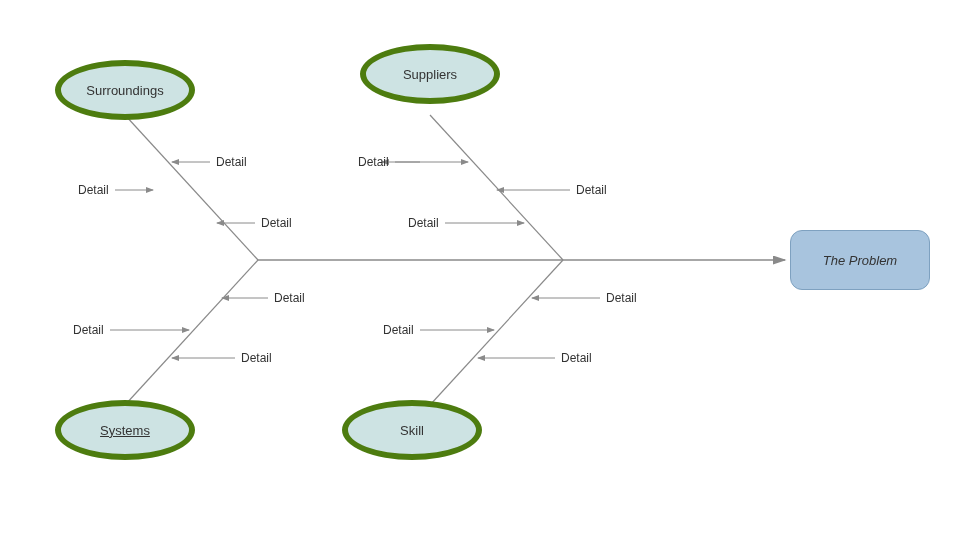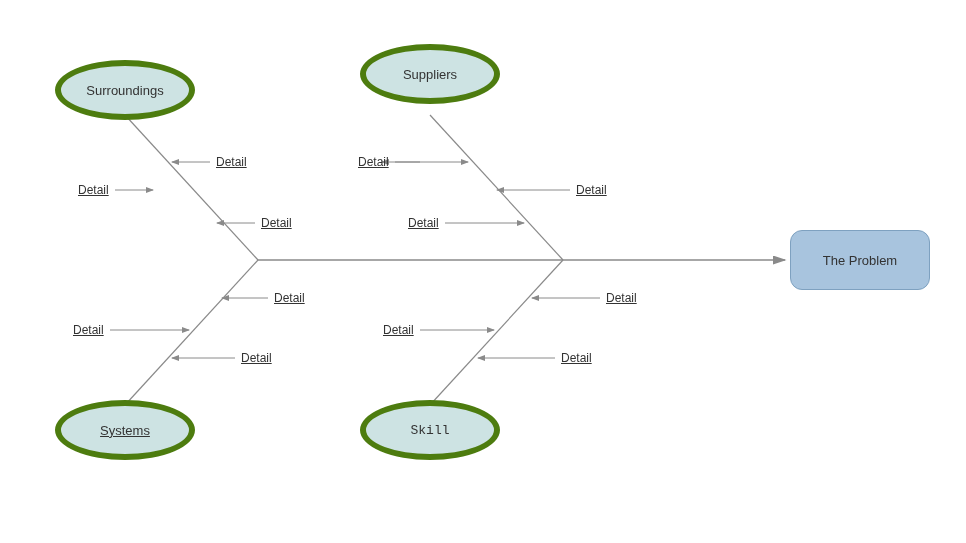--- a/index.html
+++ b/index.html
@@ -36,27 +36,27 @@
     width: 140px;
     height: 60px;
     background: #a8c4de;
     border: 1px solid #7ea1c0;
     border-radius: 12px;
     display: flex;
     align-items: center;
     justify-content: center;
     text-align: center;
     box-sizing: border-box;
+    font-style: italic;
   }
   .detail-label {
     position: absolute;
     font-size: 12px;
     color: #333;
     white-space: nowrap;
-    text-decoration: underline;
   }
 </style>
 </head>
 <body>
 
 <svg width="966" height="543">
   <defs>
     <marker id="arrow" markerWidth="10" markerHeight="10" refX="8" refY="3" orient="auto" markerUnits="strokeWidth">
       <path d="M0,0 L0,6 L9,3 z" fill="#8a8a8a"></path>
     </marker>
@@ -102,21 +102,21 @@
 
 <div class="cause-ellipse" style="left:55px; top:60px;">
   <span>Surroundings</span>
 </div>
 <div class="cause-ellipse" style="left:360px; top:44px;">
   <span>Suppliers</span>
 </div>
 <div class="cause-ellipse" style="left:55px; top:400px;text-decoration:underline;">
   <span>Systems</span>
 </div>
-<div class="cause-ellipse" style="left:360px; top:400px;font-family:Liberation Mono, monospace;">
+<div class="cause-ellipse" style="left:342px; top:400px;">
   <span>Skill</span>
 </div>
 
 <div class="problem-box" style="left:790px; top:230px;">
   <span>The Problem</span>
 </div>
 
 <div class="detail-label" style="left:216px; top:155px;">Detail</div>
 <div class="detail-label" style="left:78px; top:183px;">Detail</div>
 <div class="detail-label" style="left:261px; top:216px;">Detail</div>

